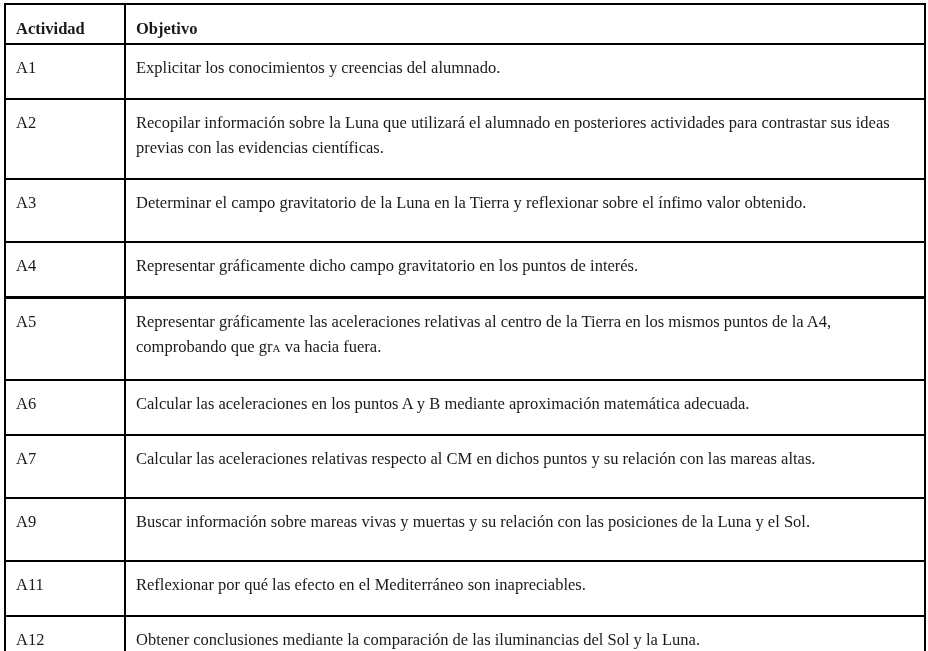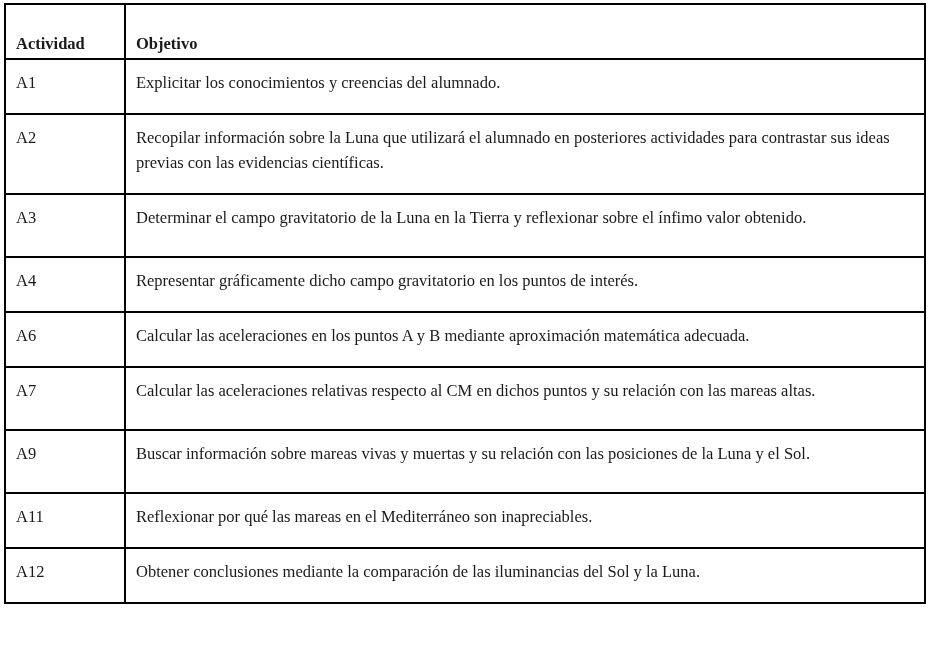--- a/index.html
+++ b/index.html
@@ -32,21 +32,21 @@
       line-height: 25px;
     }
     col.c1 { width: 120px; }
     col.c2 { width: 800px; }
     th {
       font-weight: bold;
       height: 36px;
       vertical-align: bottom !important;
       padding-bottom: 2px !important;
     }
-    th div { padding-top: 26px; }
+    th div { padding-top: 11px; }
     td.act { color: #1a1a1a; }
     td.obj { text-align: center; }
     td .cell-inner { padding-top: 10px; padding-bottom: 18px; }
     tr.single td { height: 34px; }
     tr.double td { height: 61px; }
     sub.small { font-size: 11px; vertical-align: baseline; position: relative; top: 0; font-variant: small-caps; }
   </style>
 </head>
 <body>
 
@@ -91,20 +91,28 @@
         </td>
     </tr>
     <tr class="single">
       <td class="act">
           <div class="cell-inner">A4</div>
         </td>
       <td class="obj">
           <div class="cell-inner">Representar gráficamente dicho campo gravitatorio en los puntos de interés.</div>
         </td>
     </tr>
+    <tr class="double" style="border-top: 3px solid #000;">
+      <td class="act">
+          <div class="cell-inner">A5</div>
+        </td>
+      <td class="obj">
+          <div class="cell-inner"><span>Representar gráficamente las aceleraciones relativas al centro de la Tierra en los mismos puntos de la A4, comprobando que gr</span><sub class="small">A</sub><span> va hacia fuera.</span></div>
+        </td>
+    </tr>
     <tr class="single">
       <td class="act">
           <div class="cell-inner">A6</div>
         </td>
       <td class="obj">
           <div class="cell-inner">Calcular las aceleraciones en los puntos A y B mediante aproximación matemática adecuada.</div>
         </td>
     </tr>
     <tr class="double">
       <td class="act">
@@ -120,21 +128,21 @@
         </td>
       <td class="obj">
           <div class="cell-inner">Buscar información sobre mareas vivas y muertas y su relación con las posiciones de la Luna y el Sol.</div>
         </td>
     </tr>
     <tr class="single">
       <td class="act">
           <div class="cell-inner">A11</div>
         </td>
       <td class="obj">
-          <div class="cell-inner">Reflexionar por qué las mareas en el Mediterráneo son inapreciables.</div>
+          <div class="cell-inner">Reflexionar por qué las efecto en el Mediterráneo son inapreciables.</div>
         </td>
     </tr>
     <tr class="single">
       <td class="act">
           <div class="cell-inner">A12</div>
         </td>
       <td class="obj">
           <div class="cell-inner">Obtener conclusiones mediante la comparación de las iluminancias del Sol y la Luna.</div>
         </td>
     </tr>

